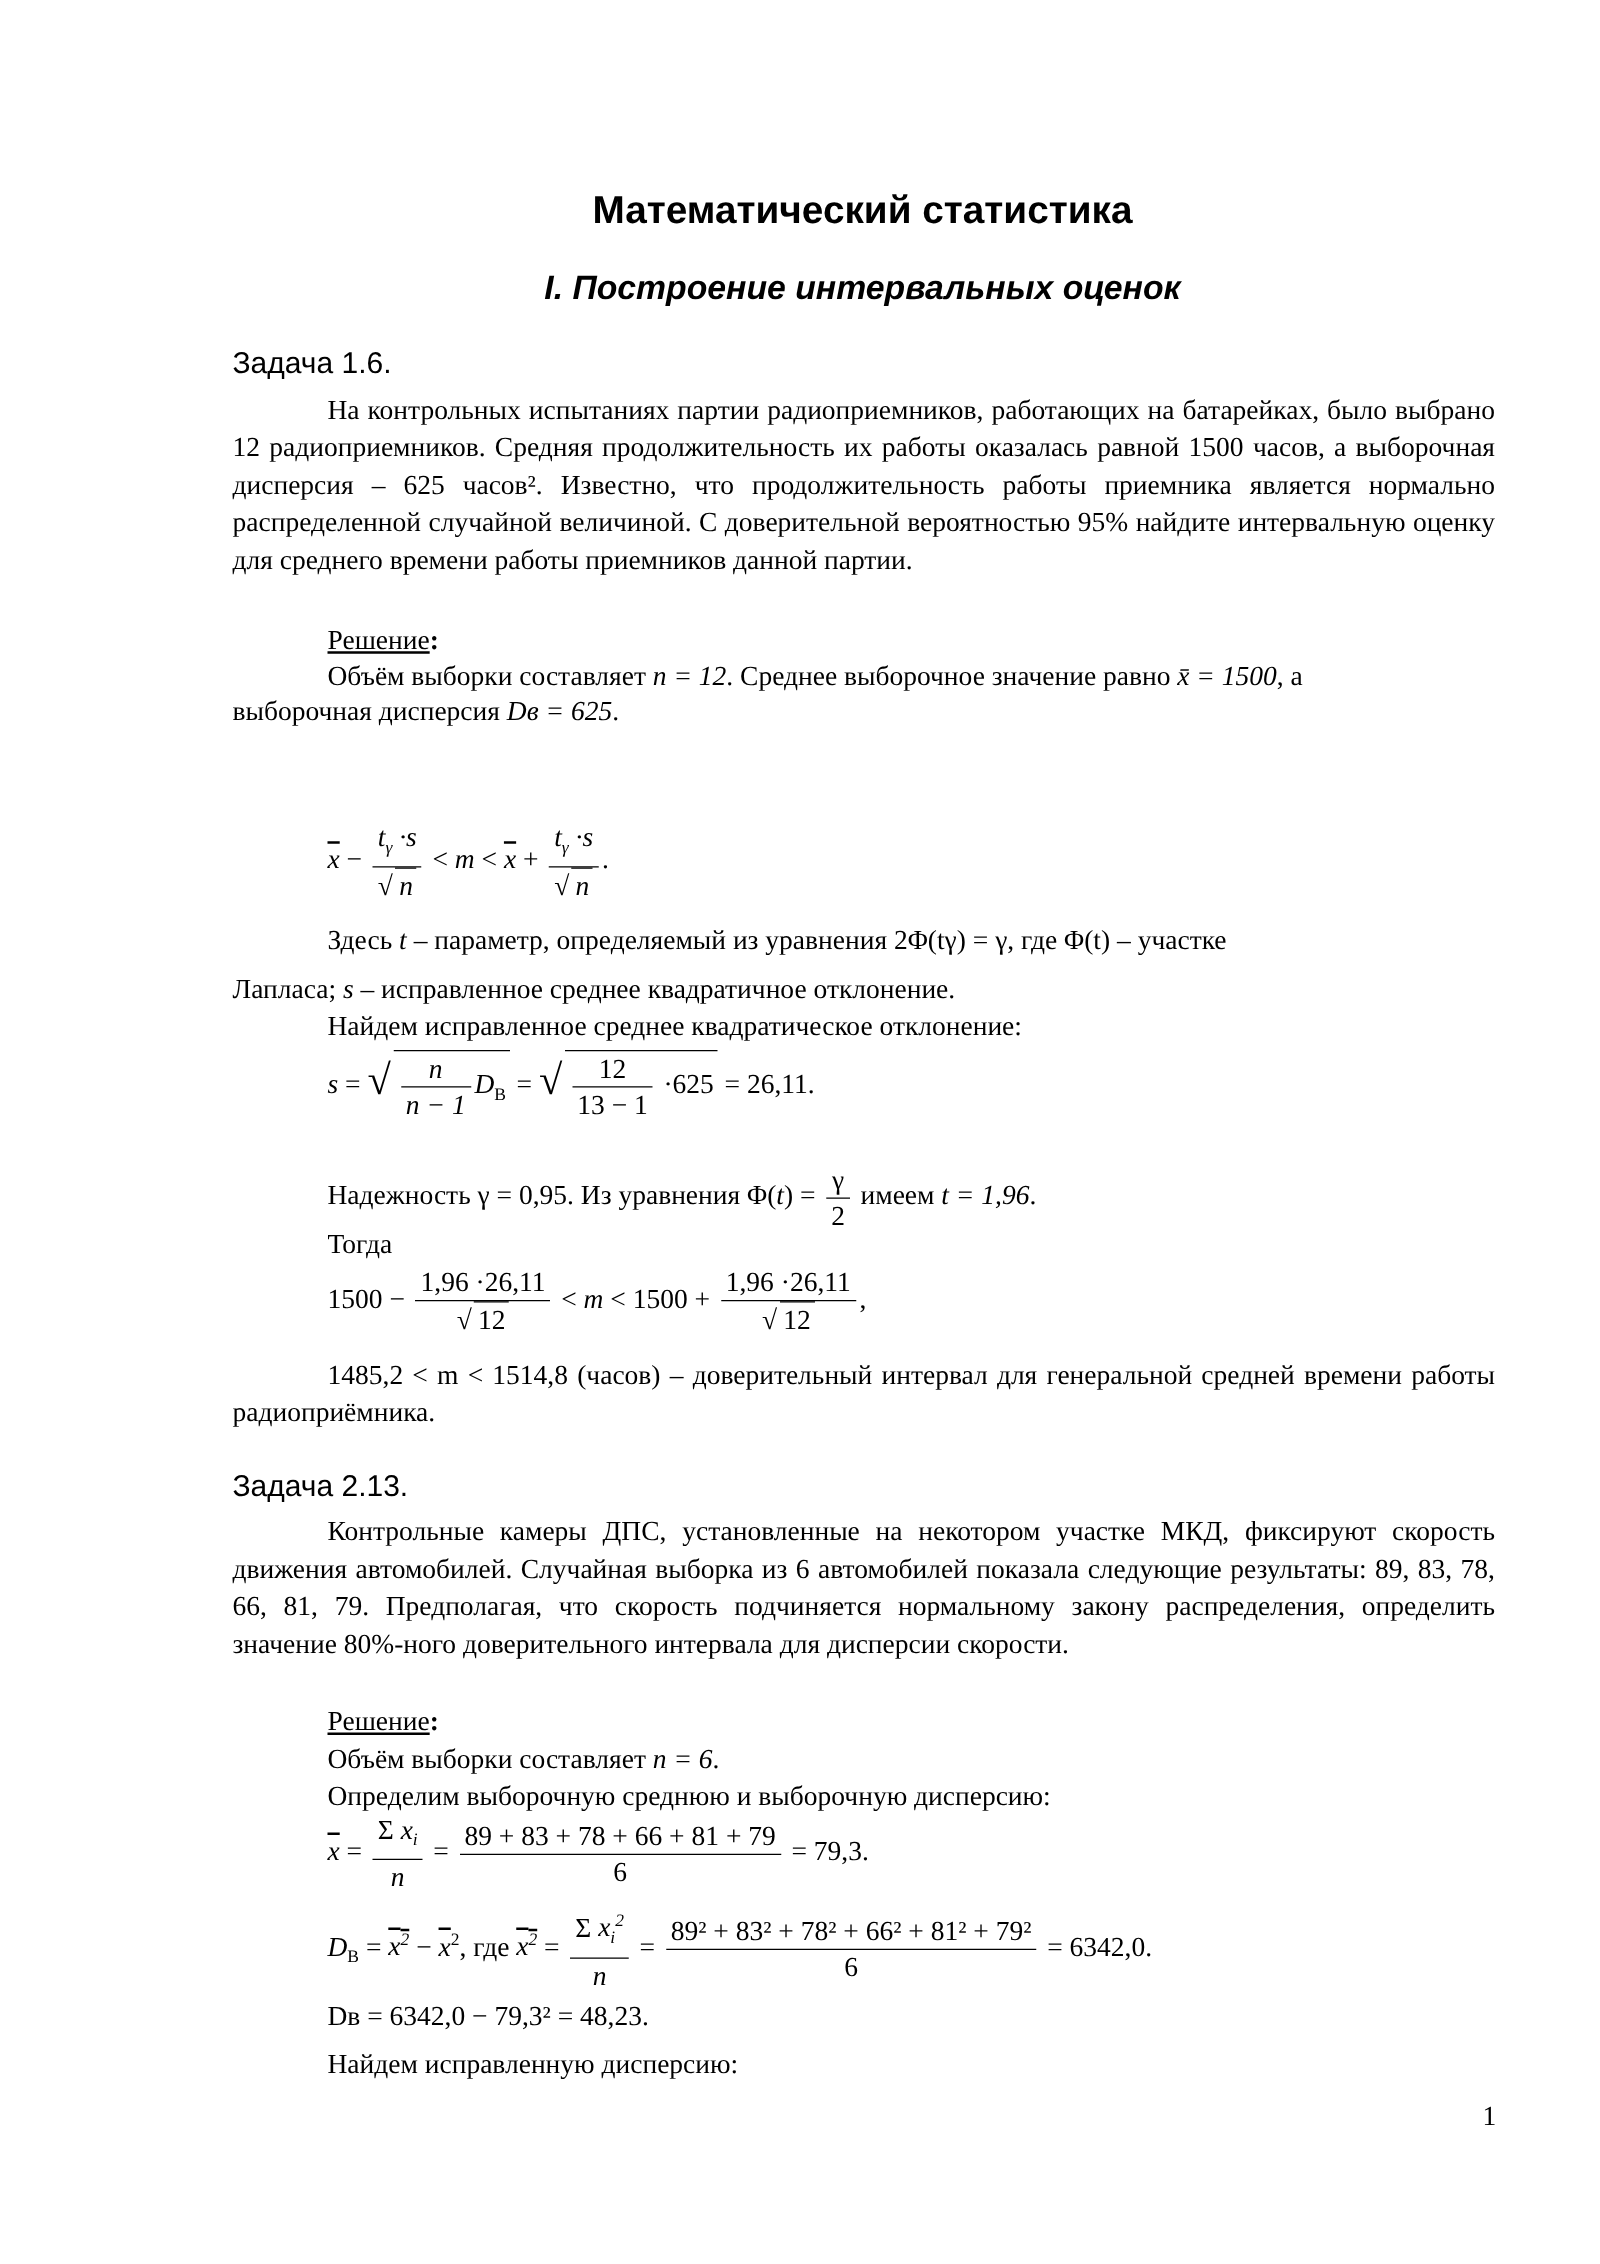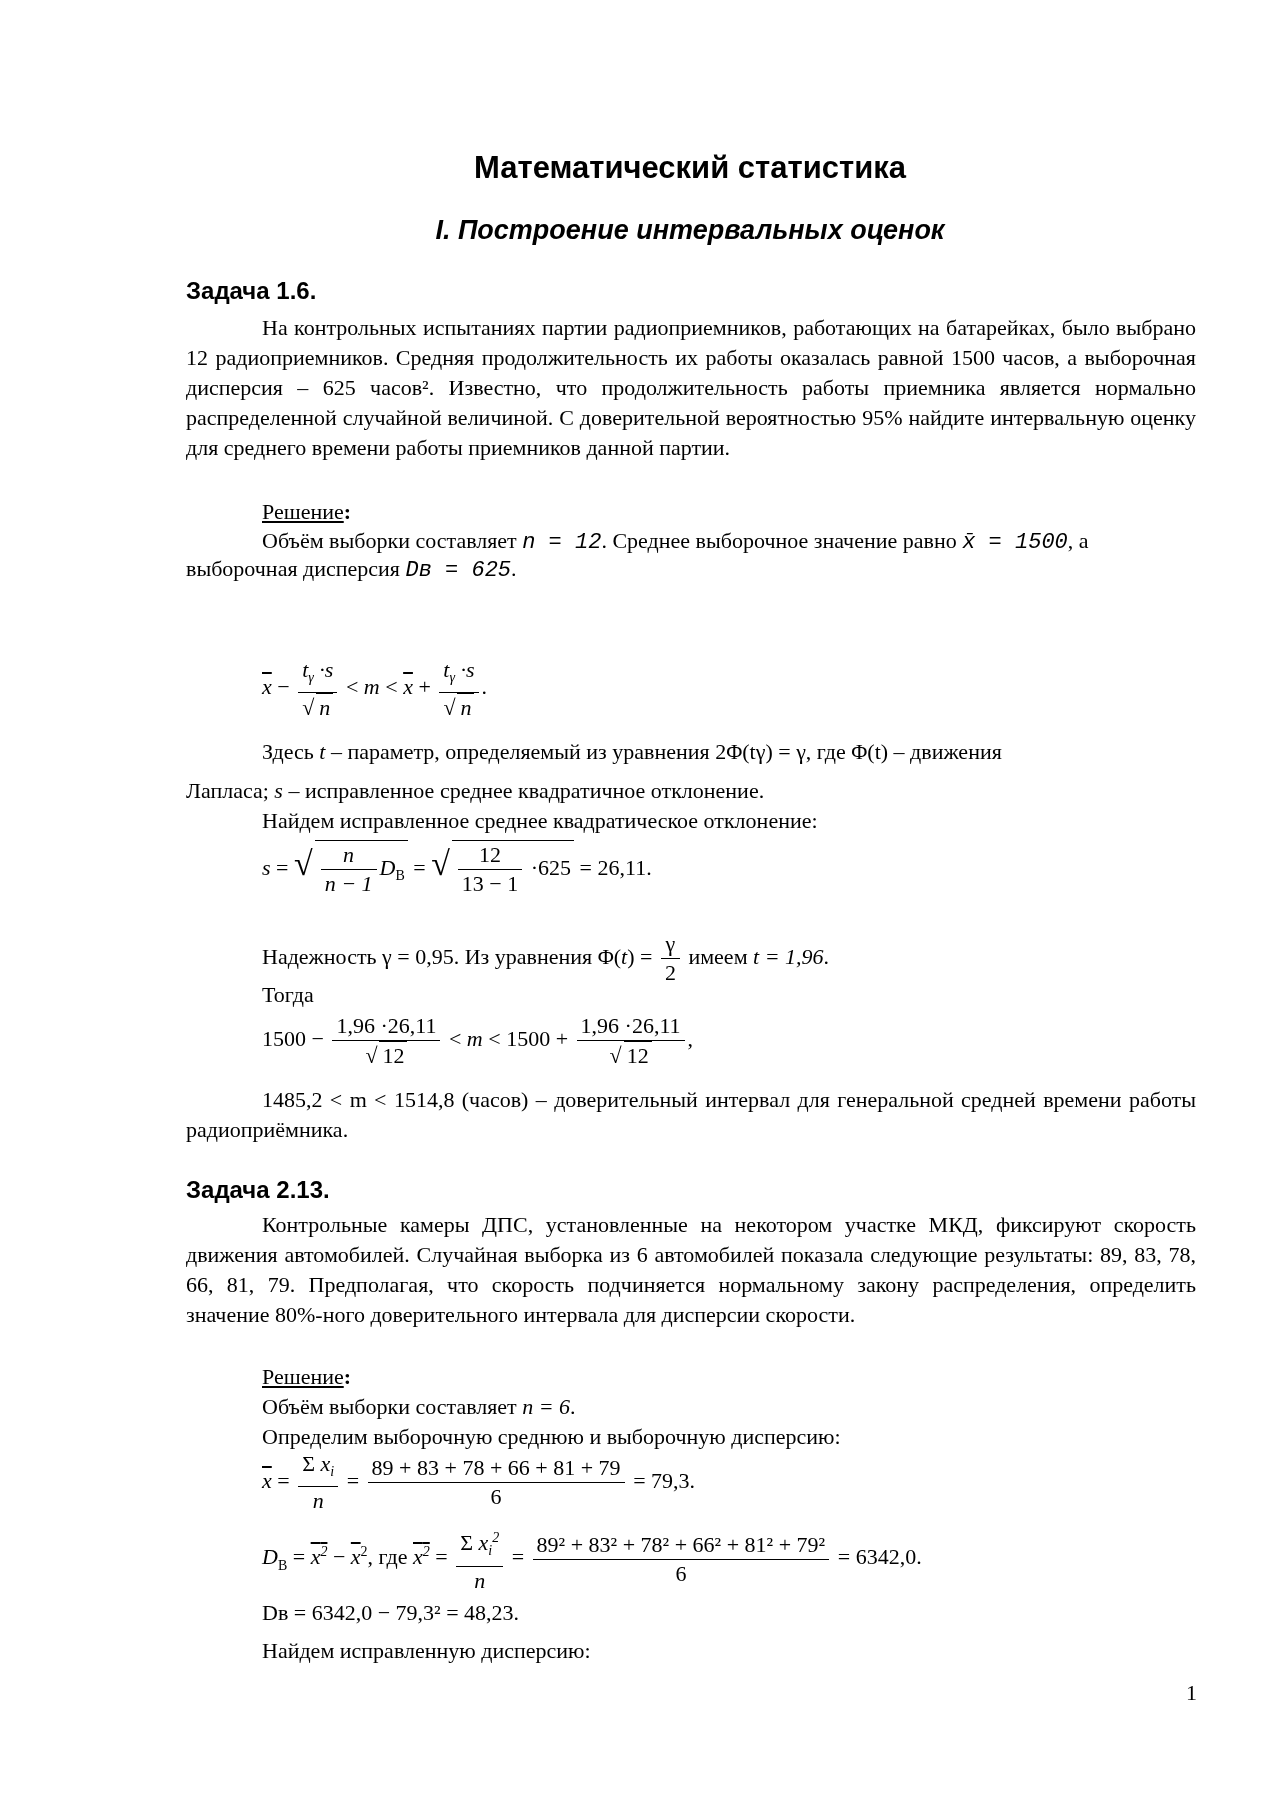--- a/index.html
+++ b/index.html
@@ -3,27 +3,27 @@
 <meta charset="utf-8">
 <style>
   html, body { margin: 0; padding: 0; background: #ffffff; }
   body { width: 1280px; height: 1811px; position: relative; overflow: hidden; color: #000; }
   .page { position: absolute; left: 0; top: 0; width: 1280px; height: 1304px; background: #fff; }
   .serif { font-family: "Liberation Serif", "DejaVu Serif", serif; }
   .sans { font-family: "Liberation Sans", "DejaVu Sans", sans-serif; }
   .abs { position: absolute; }
   .title { left: 0; width: 1380px; top: 150px; text-align: center; font-size: 31px; font-weight: bold; }
   .subtitle { left: 0; width: 1380px; top: 215px; text-align: center; font-size: 27px; font-weight: bold; font-style: italic; }
-  .task-h { left: 186px; font-size: 24px; font-weight: bold; }
+  .task-h { left: 186px; font-size: 24px; font-weight: normal; }
   .para { left: 186px; width: 1010px; font-size: 22px; line-height: 30px; text-align: justify; font-family: Liberation Serif, serif; }
   .para .indent { display: inline-block; width: 76px; }
   .line { left: 262px; font-size: 22px; line-height: 30px; white-space: nowrap; }
   .line0 { left: 186px; font-size: 22px; line-height: 30px; white-space: nowrap; }
   .u { text-decoration: underline; font-weight: normal; }
-  .m { font-family: Liberation Mono, monospace; }
+  .m { font-family: Liberation Serif, serif; }
   .i { font-style: italic; }
   .ovl { text-decoration: overline; }
   .frac { display: inline-block; vertical-align: middle; text-align: center; margin: 0 3px; }
   .frac > span { display: block; line-height: 28px; padding: 0 4px; }
   .frac > span.num { border-bottom: 1.5px solid #000; }
   .sqrt { display: inline-block; border-top: 1.5px solid #000; padding: 0 3px; margin-left: 2px; }
   .rad::before { content: "\221A"; }
   sup, sub { font-size: 14px; }
   .pagenum { left: 1186px; top: 1680px; font-size: 22px; }
 </style>
@@ -52,21 +52,21 @@
   </div>
 
 
   <div class="abs line" style="top:656px">
     <span class="i ovl">x</span> −
     <span class="frac"><span class="num i">t<sub>γ</sub> ·s</span><span><span class="rad"></span><span class="sqrt i">n</span></span></span>
     &lt; <span class="i">m</span> &lt; <span class="i ovl">x</span> +
     <span class="frac"><span class="num i">t<sub>γ</sub> ·s</span><span><span class="rad"></span><span class="sqrt i">n</span></span></span>.
   </div>
 
-  <div class="abs para" style="top:737px"><span class="indent"></span><span>Здесь</span> <span class="i">t</span> <span>– параметр, определяемый из уравнения</span> <span>2Φ(tγ) = γ</span><span>, где</span> <span>Φ(t)</span> <span>– движения</span></div>
+  <div class="abs para" style="top:737px"><span class="indent"></span><span>Здесь</span> <span class="i">t</span> <span>– параметр, определяемый из уравнения</span> <span>2Φ(tγ) = γ</span><span>, где</span> <span>Φ(t)</span> <span>– участке</span></div>
   <div class="abs line" style="top:806px">Найдем исправленное среднее квадратическое отклонение:</div>
   <div class="abs line0" style="top:776px">
     <span>Лапласа;</span>
     <span class="i">s</span>
     <span>– исправленное среднее квадратичное отклонение.</span>
   </div>
 
   <div class="abs line" style="top:840px">
     <span class="i">s</span> =
     <span class="rad" style="font-size:34px"></span><span class="sqrt"><span class="frac"><span class="num i">n</span><span class="i">n − 1</span></span><span class="i">D</span><sub>В</sub></span> =

